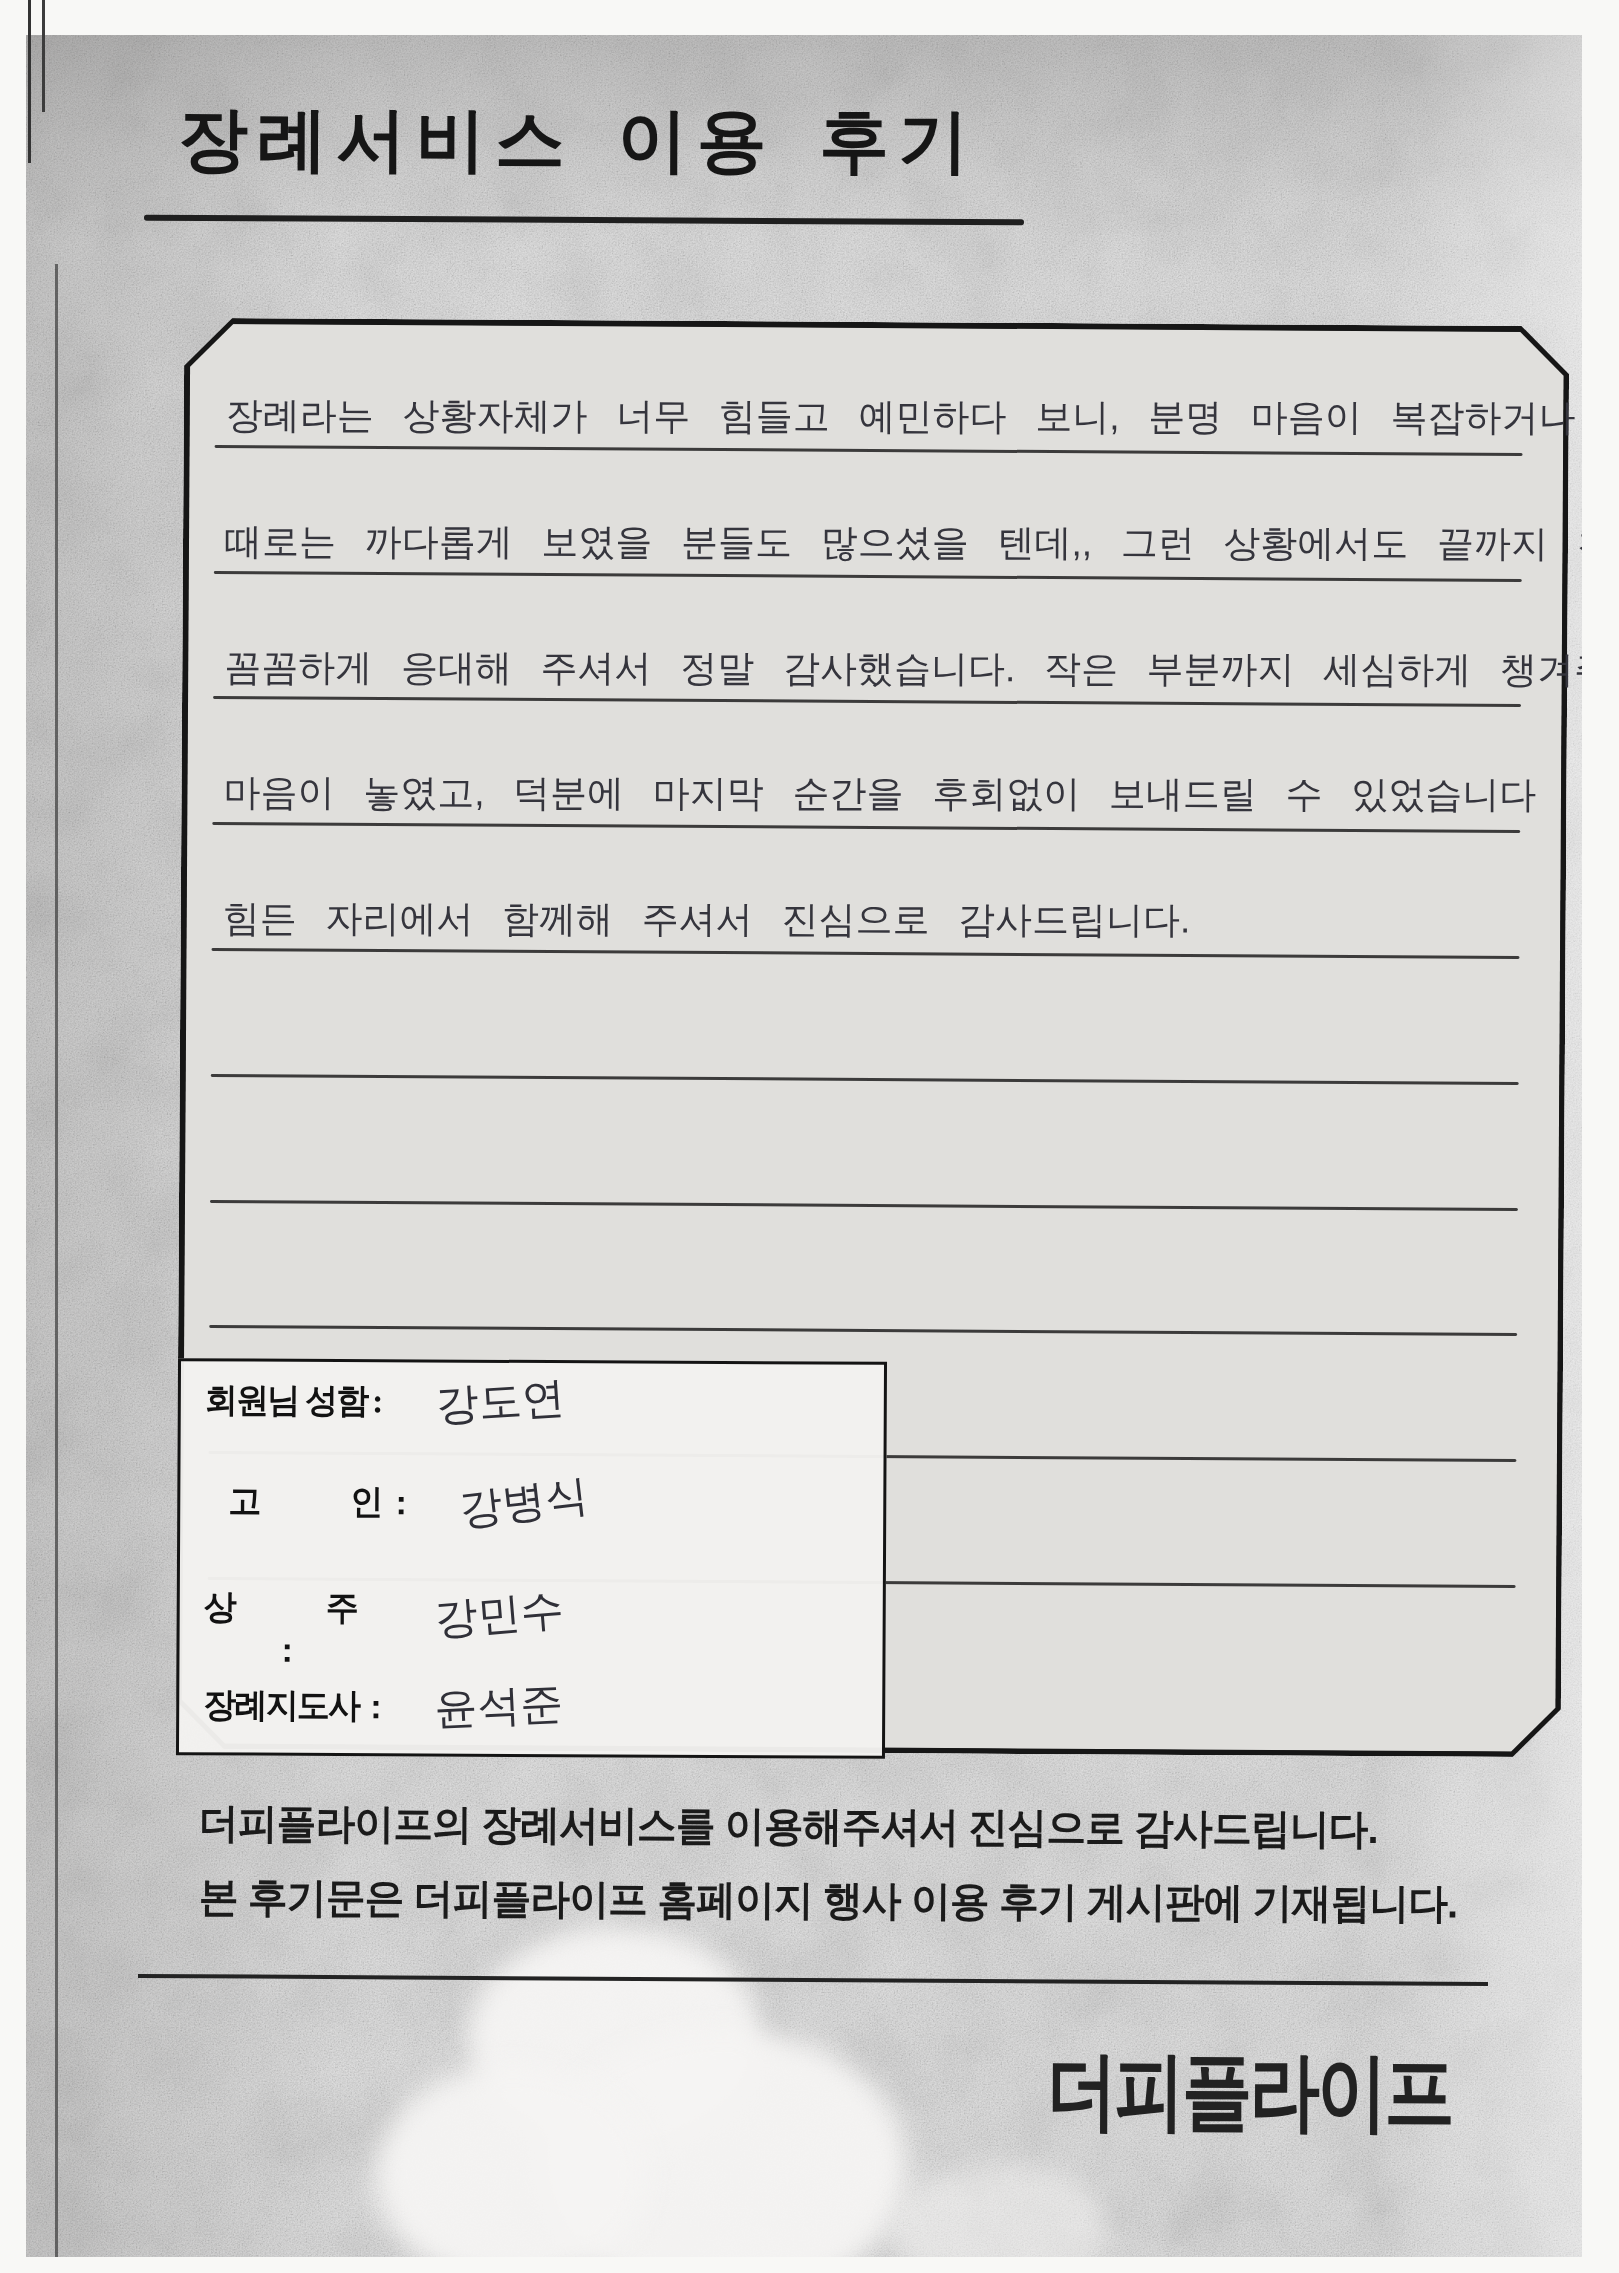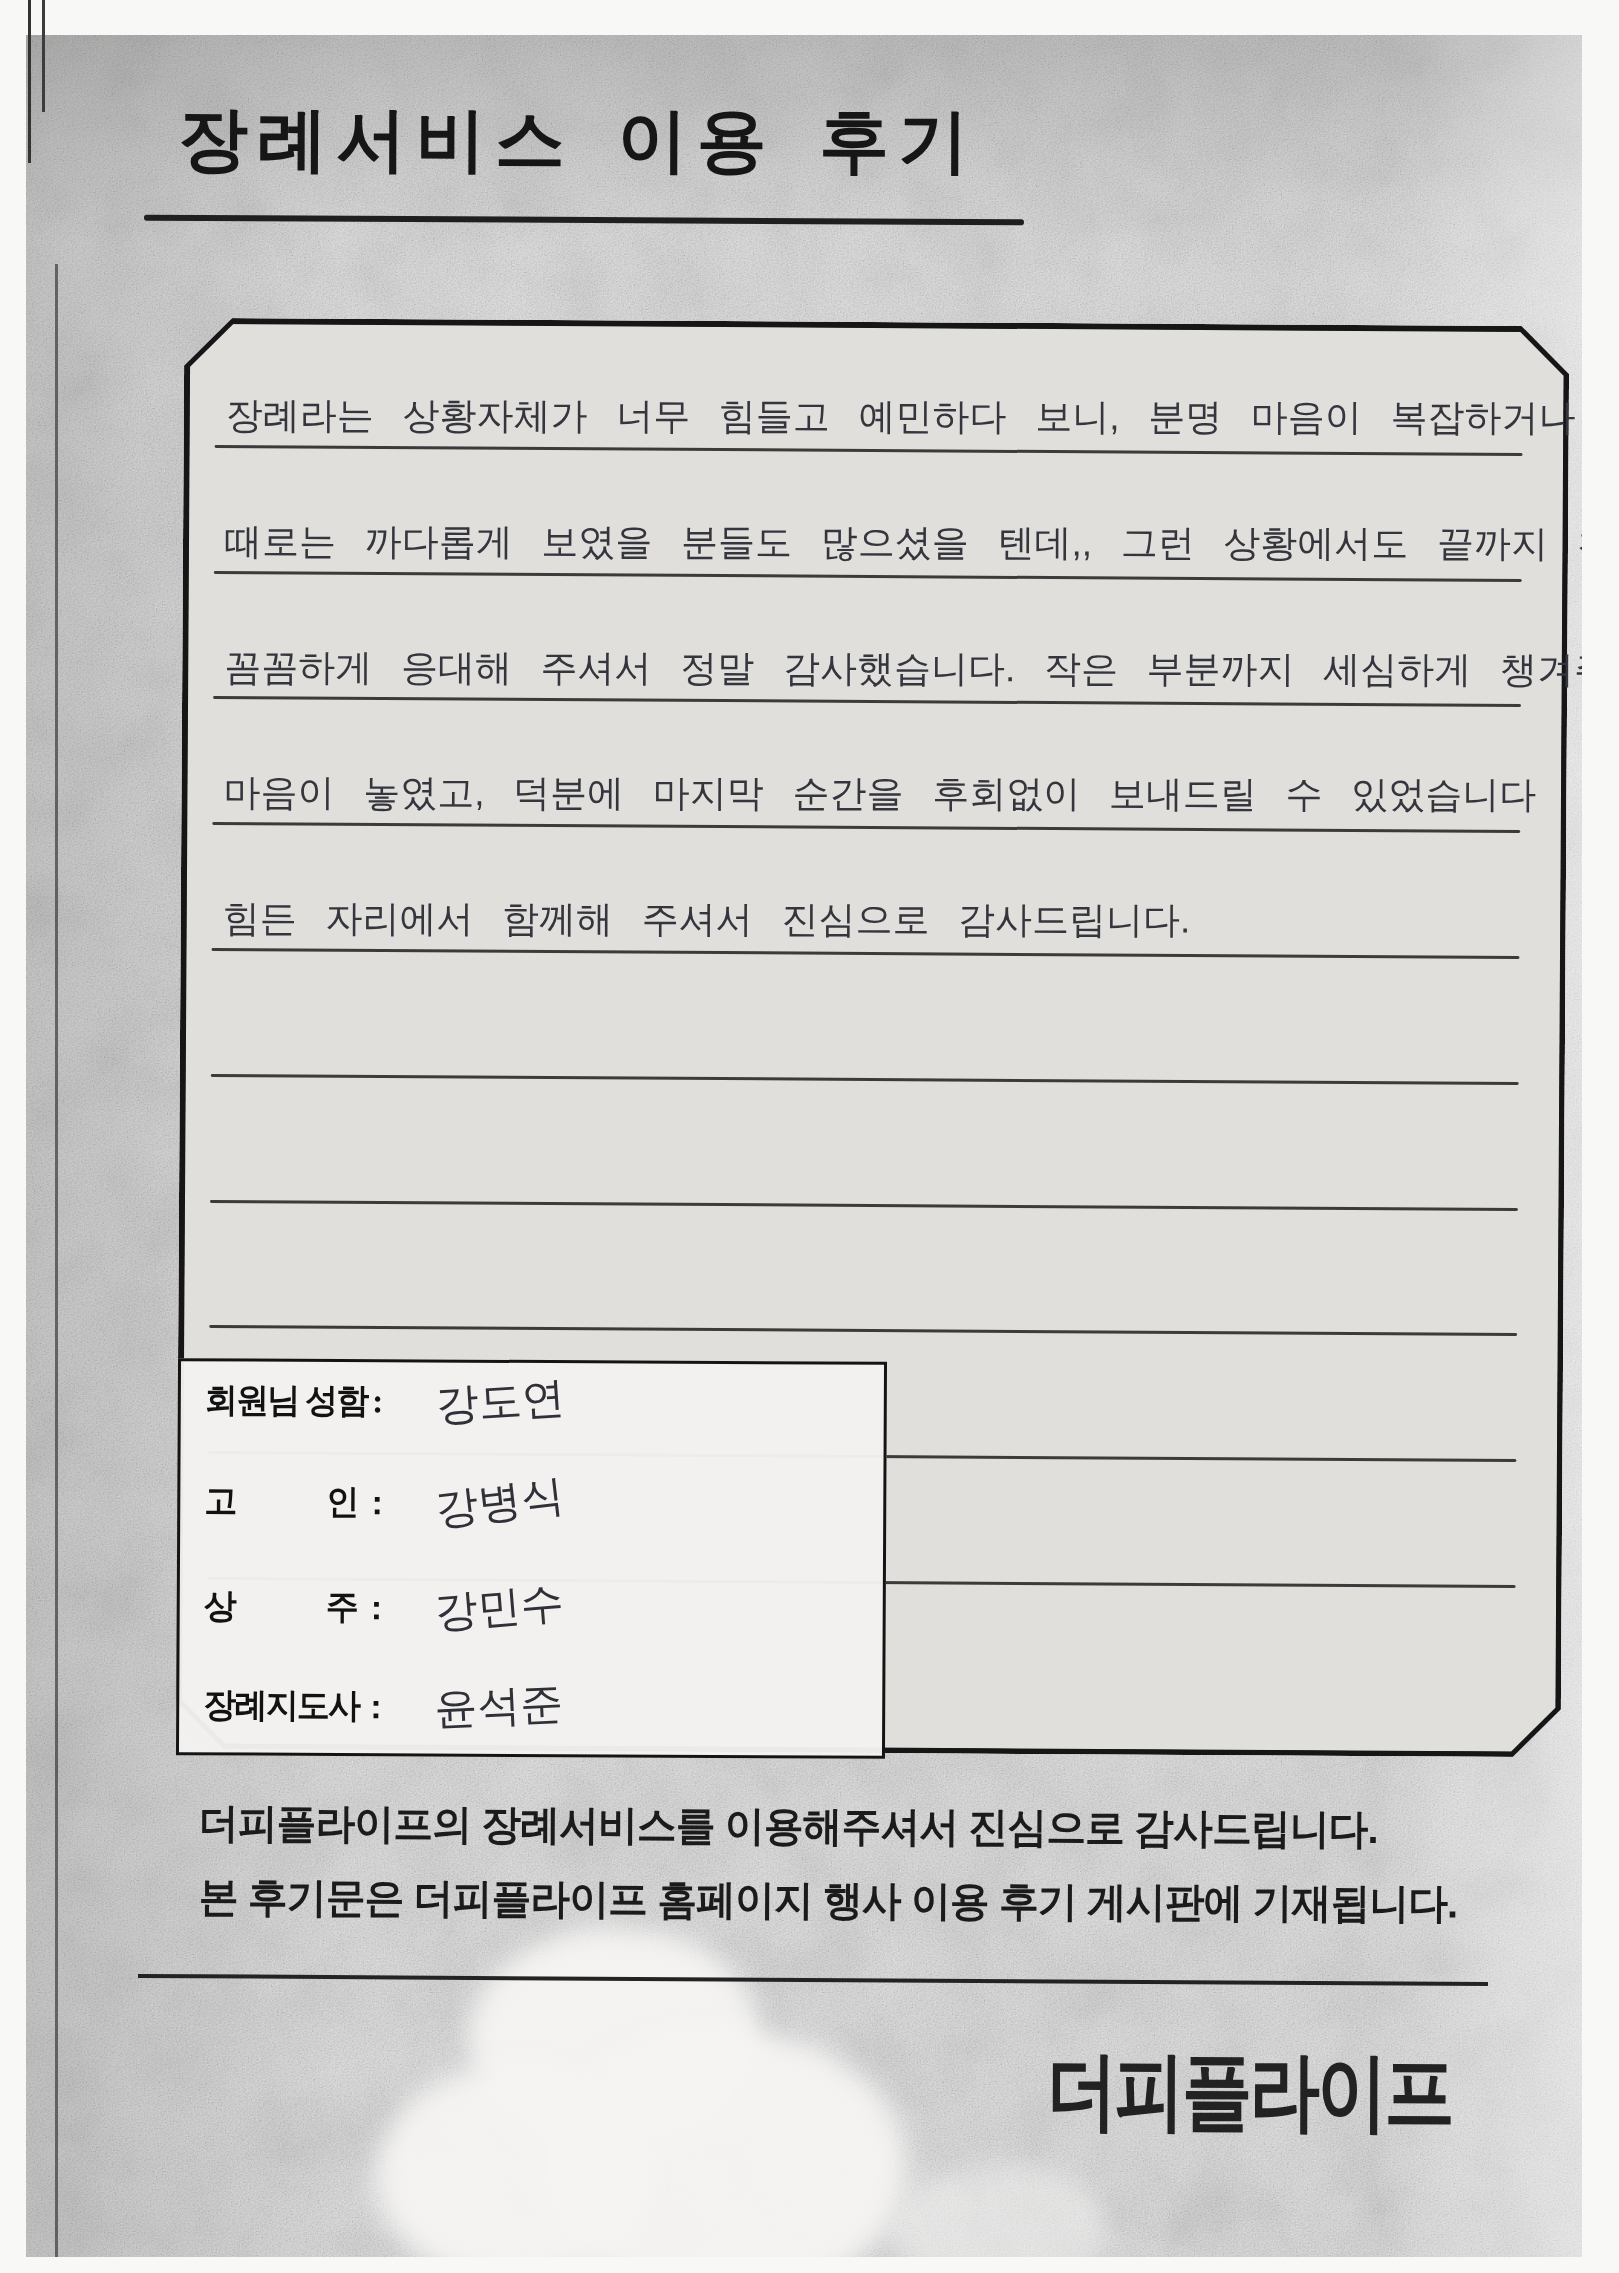--- a/index.html
+++ b/index.html
@@ -55,22 +55,22 @@
   .mform{position:absolute;left:151px;top:1325px;width:709px;height:397px;
     background:rgba(243,242,239,.97);border:3.7px solid #141414;box-sizing:border-box;
     transform:rotate(.3deg);}
   .frow{position:absolute;left:24px;height:44px;display:flex;align-items:center;}
   .flabel{display:inline-block;width:158px;font-size:34px;font-weight:bold;
     letter-spacing:-1.8px;color:#121212;text-align:justify;text-align-last:justify;
     transform:scaleX(.97);transform-origin:left center;white-space:pre;}
   .fcolon{font-size:34px;font-weight:bold;color:#121212;margin-left:9.2px;}
   .fvalue{position:absolute;left:231px;font-size:43px;color:#303038;white-space:nowrap;}
   .r1{top:17.4px;font-family:Liberation Serif, serif;}  .r1 .fvalue{transform:rotate(-4deg);}
-  .r2{top:118px;} .r2 .fvalue{transform:rotate(-7deg);}
-  .r3{top:223px;} .r3 .fvalue{transform:rotate(-5deg);}
+  .r2{top:118px;margin-left:24px;} .r2 .fvalue{transform:rotate(-7deg);}
+  .r3{top:223px;flex-direction:column;} .r3 .fvalue{transform:rotate(-5deg);}
   .r4{top:322px;} .r4 .fvalue{transform:rotate(-3deg);}
 
   
   .fnote{position:absolute;left:173px;font-size:41px;font-weight:bold;color:#1b1b1b;
     letter-spacing:-0.9px;transform:rotate(.3deg) scaleX(.97);transform-origin:left top;
     white-space:nowrap;}
   .f1{top:1761px;}
   .f2{top:1835px;}
   .footer-rule{position:absolute;left:112px;top:1943px;width:1350px;height:3.7px;
     background:#232323;transform:rotate(.35deg);}

